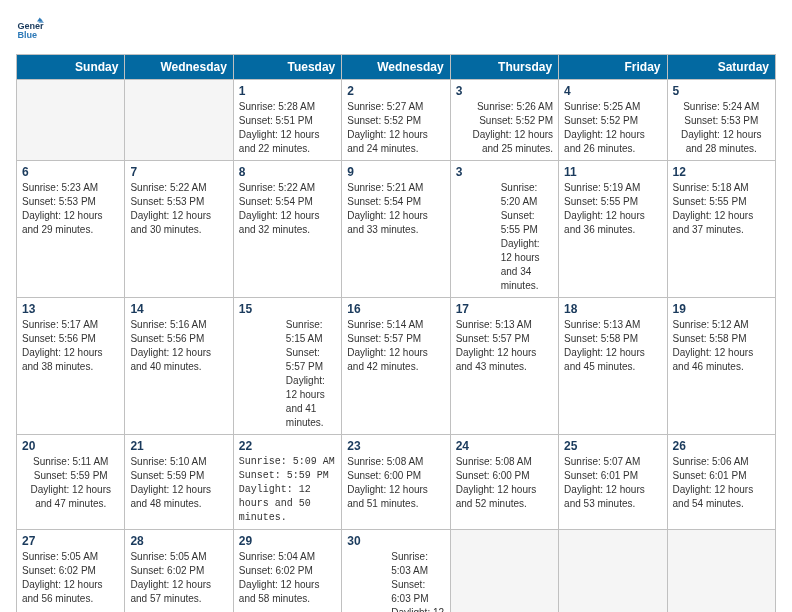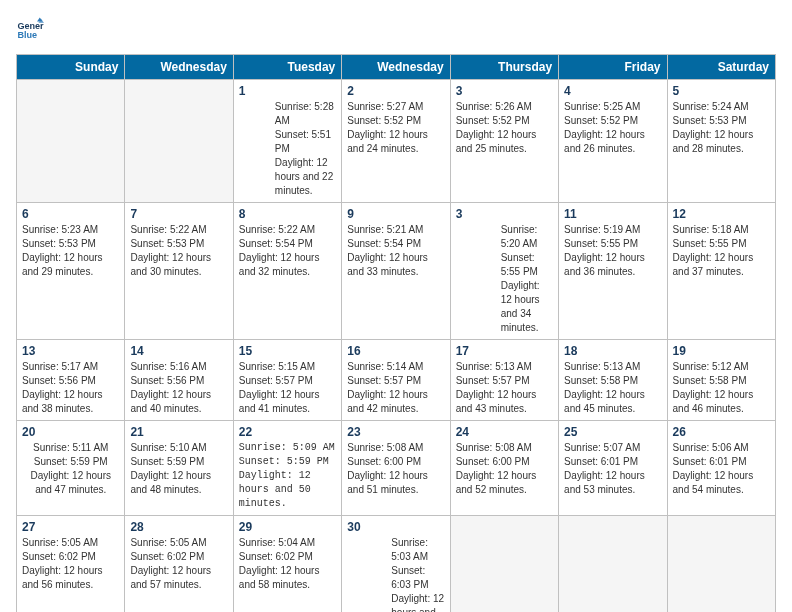--- a/index.html
+++ b/index.html
@@ -110,45 +110,45 @@
         <th>Friday</th>
         <th>Saturday</th>
       </tr>
   </thead>
   <tbody id="calendar-body">
   <tr>
         <td class="empty"></td>
         <td class="empty"></td>
         <td>
           <span class="day-number">1</span>
-          <div class="day-info" style="white-space: pre-line; margin-left: 36px;">Sunrise: 5:28 AM
+          <div class="day-info" style="white-space: pre-line;">Sunrise: 5:28 AM
 Sunset: 5:51 PM
 Daylight: 12 hours and 22 minutes.</div>
         </td>
         <td>
           <span class="day-number">2</span>
           <div class="day-info" style="white-space: pre-line;">Sunrise: 5:27 AM
 Sunset: 5:52 PM
 Daylight: 12 hours and 24 minutes.</div>
         </td>
         <td>
           <span class="day-number">3</span>
-          <div class="day-info" style="white-space: pre-line;">Sunrise: 5:26 AM
+          <div class="day-info" style="white-space: pre-line; text-align: right;">Sunrise: 5:26 AM
 Sunset: 5:52 PM
 Daylight: 12 hours and 25 minutes.</div>
         </td>
         <td>
           <span class="day-number">4</span>
           <div class="day-info" style="white-space: pre-line;">Sunrise: 5:25 AM
 Sunset: 5:52 PM
 Daylight: 12 hours and 26 minutes.</div>
         </td>
         <td>
           <span class="day-number">5</span>
-          <div class="day-info" style="white-space: pre-line;">Sunrise: 5:24 AM
+          <div class="day-info" style="white-space: pre-line; text-align: center;">Sunrise: 5:24 AM
 Sunset: 5:53 PM
 Daylight: 12 hours and 28 minutes.</div>
         </td>
       </tr>
       <tr class="row-shade">
         <td>
           <span class="day-number">6</span>
           <div class="day-info" style="white-space: pre-line;">Sunrise: 5:23 AM
 Sunset: 5:53 PM
 Daylight: 12 hours and 29 minutes.</div>
@@ -198,21 +198,21 @@
 Daylight: 12 hours and 38 minutes.</div>
         </td>
         <td>
           <span class="day-number">14</span>
           <div class="day-info" style="white-space: pre-line;">Sunrise: 5:16 AM
 Sunset: 5:56 PM
 Daylight: 12 hours and 40 minutes.</div>
         </td>
         <td>
           <span class="day-number">15</span>
-          <div class="day-info" style="white-space: pre-line;">Sunrise: 5:15 AM
+          <div class="day-info" style="white-space: pre-line; margin-left: 47px;">Sunrise: 5:15 AM
 Sunset: 5:57 PM
 Daylight: 12 hours and 41 minutes.</div>
         </td>
         <td>
           <span class="day-number">16</span>
           <div class="day-info" style="white-space: pre-line;">Sunrise: 5:14 AM
 Sunset: 5:57 PM
 Daylight: 12 hours and 42 minutes.</div>
         </td>
         <td>

